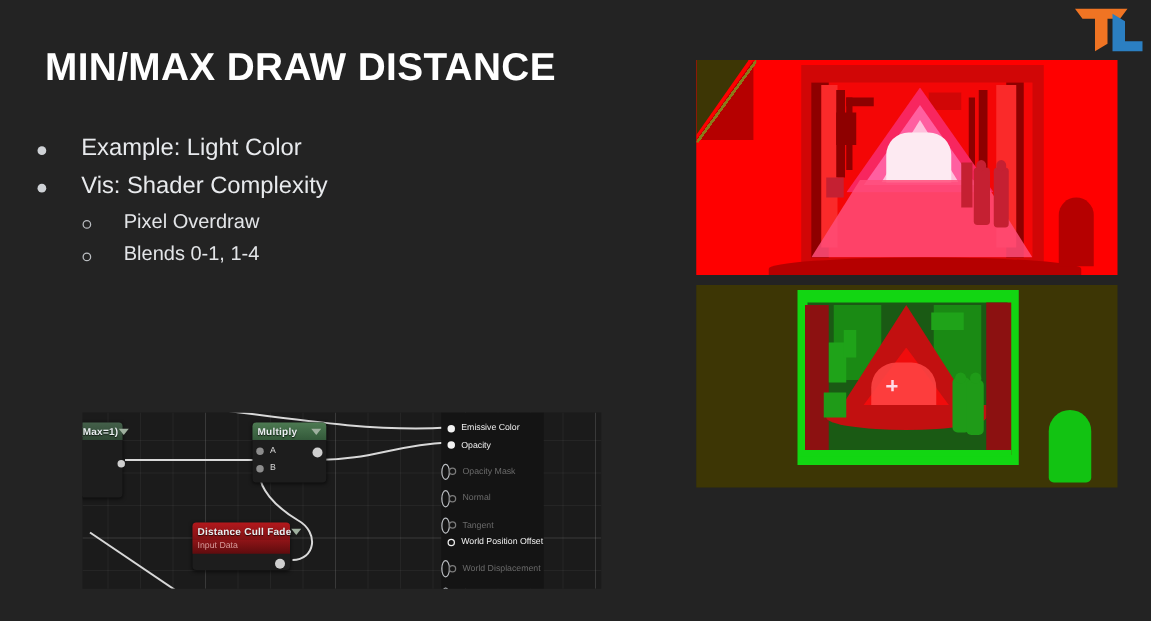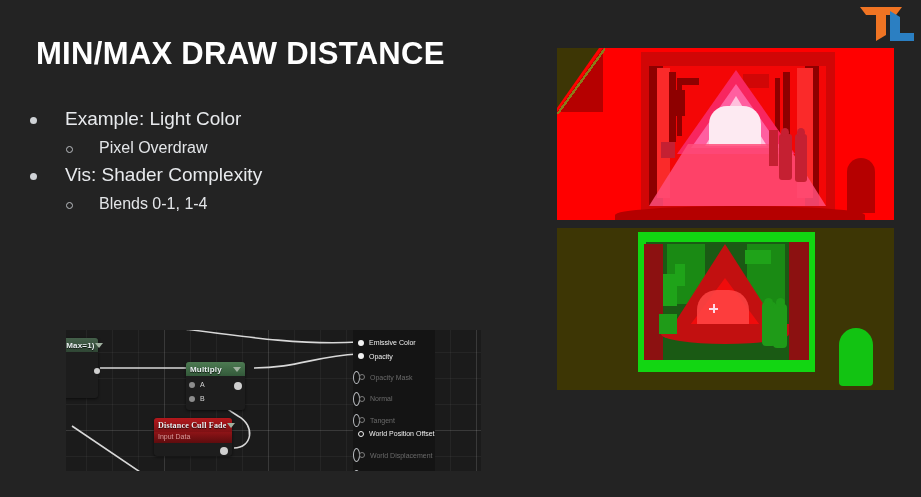--- a/index.html
+++ b/index.html
@@ -121,25 +121,25 @@
   .caret{margin-left:auto;width:0;height:0;border-left:4px solid transparent;
     border-right:4px solid transparent;border-top:5px solid #9fb09f;}
   .node-body{position:relative;}
   .pin{position:absolute;width:6px;height:6px;border-radius:50%;background:#cfcfcf;}
   .pin-lbl{position:absolute;font-size:7px;color:#d6d6d6;}
 
   
   .n-left{left:-12px;top:8px;width:44px;height:60px;}
   .n-left .node-hdr{background:linear-gradient(#44604a,#2f4634);}
   
-  .n-mul{left:120px;top:8px;width:59px;height:48px;margin-top:24px;}
+  .n-mul{left:136px;top:8px;width:59px;height:48px;}
   .n-mul .node-hdr{background:linear-gradient(#4d7a52,#33593a);}
   
   .n-dcf{left:88px;top:88px;width:78px;height:38px;}
-  .n-dcf .node-hdr{background:linear-gradient(#b3181c,#7e1114);font-family:Liberation Serif, serif;}
+  .n-dcf .node-hdr{background:linear-gradient(#b3181c,#7e1114);}
   .n-dcf .node-sub-bar{background:linear-gradient(#8e1417,#5e0c0e);padding:0 0 2px 0;}
 
   
   .matout{position:absolute;left:287px;top:0px;width:82px;height:141px;background:#141414;}
   .matout-rows{position:relative;padding-top:6px;}
   .mrow{display:flex;align-items:center;height:13.4px;padding-left:5px;}
   .mrow .pindot{width:6px;height:6px;border-radius:50%;flex:0 0 auto;}
   .mrow .plabel{font-size:7px;margin-left:5px;white-space:nowrap;}
   .mrow.on .pindot{background:#f2f2f2;}
   .mrow.on .plabel{color:#f0f0f0;}
@@ -160,27 +160,27 @@
     </svg>
   </div>
 
   <div class="title">MIN/MAX DRAW DISTANCE</div>
 
   <div class="bullets">
     <div class="b-row">
       <span class="dot"></span>
       <span class="b-text">Example: Light Color</span>
     </div>
+    <div class="b-row">
+      <span class="dot"></span>
+      <span class="b-text">Vis: Shader Complexity</span>
+    </div>
     <div class="b-row lvl2">
       <span class="ring"></span>
       <span class="b-text">Pixel Overdraw</span>
-    </div>
-    <div class="b-row">
-      <span class="dot"></span>
-      <span class="b-text">Vis: Shader Complexity</span>
     </div>
     <div class="b-row lvl2">
       <span class="ring"></span>
       <span class="b-text">Blends 0-1, 1-4</span>
     </div>
   </div>
 
   <div class="shot shot-top">
     <div class="t-darkred-l"></div>
     <div class="t-olive"></div>

